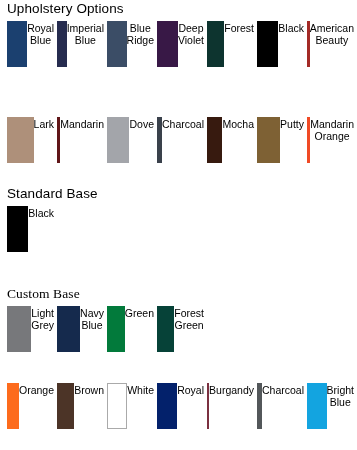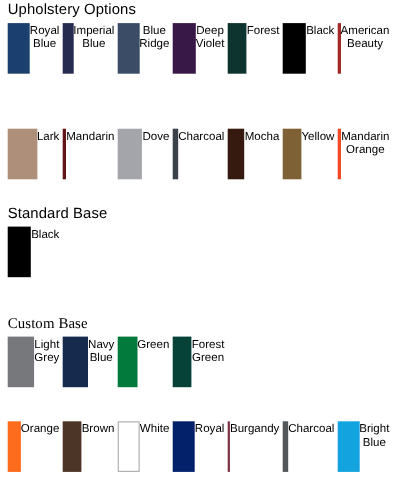--- a/index.html
+++ b/index.html
@@ -134,21 +134,21 @@
     <div class="swatch-cell">
       <span class="swatch-chip" style="background-color: rgb(58, 65, 75);"></span>
       <span class="swatch-label">Charcoal</span>
     </div>
     <div class="swatch-cell">
       <span class="swatch-chip" style="background-color: rgb(55, 26, 15);"></span>
       <span class="swatch-label">Mocha</span>
     </div>
     <div class="swatch-cell">
       <span class="swatch-chip" style="background-color: rgb(126, 97, 52);"></span>
-      <span class="swatch-label">Yellow</span>
+      <span class="swatch-label">Putty</span>
     </div>
     <div class="swatch-cell">
       <span class="swatch-chip" style="background-color: rgb(240, 74, 37);"></span>
       <span class="swatch-label">Mandarin
 Orange</span>
     </div>
   </div>
 
   <div class="block-standard-title">
     <div class="section-heading">Standard Base</div>

